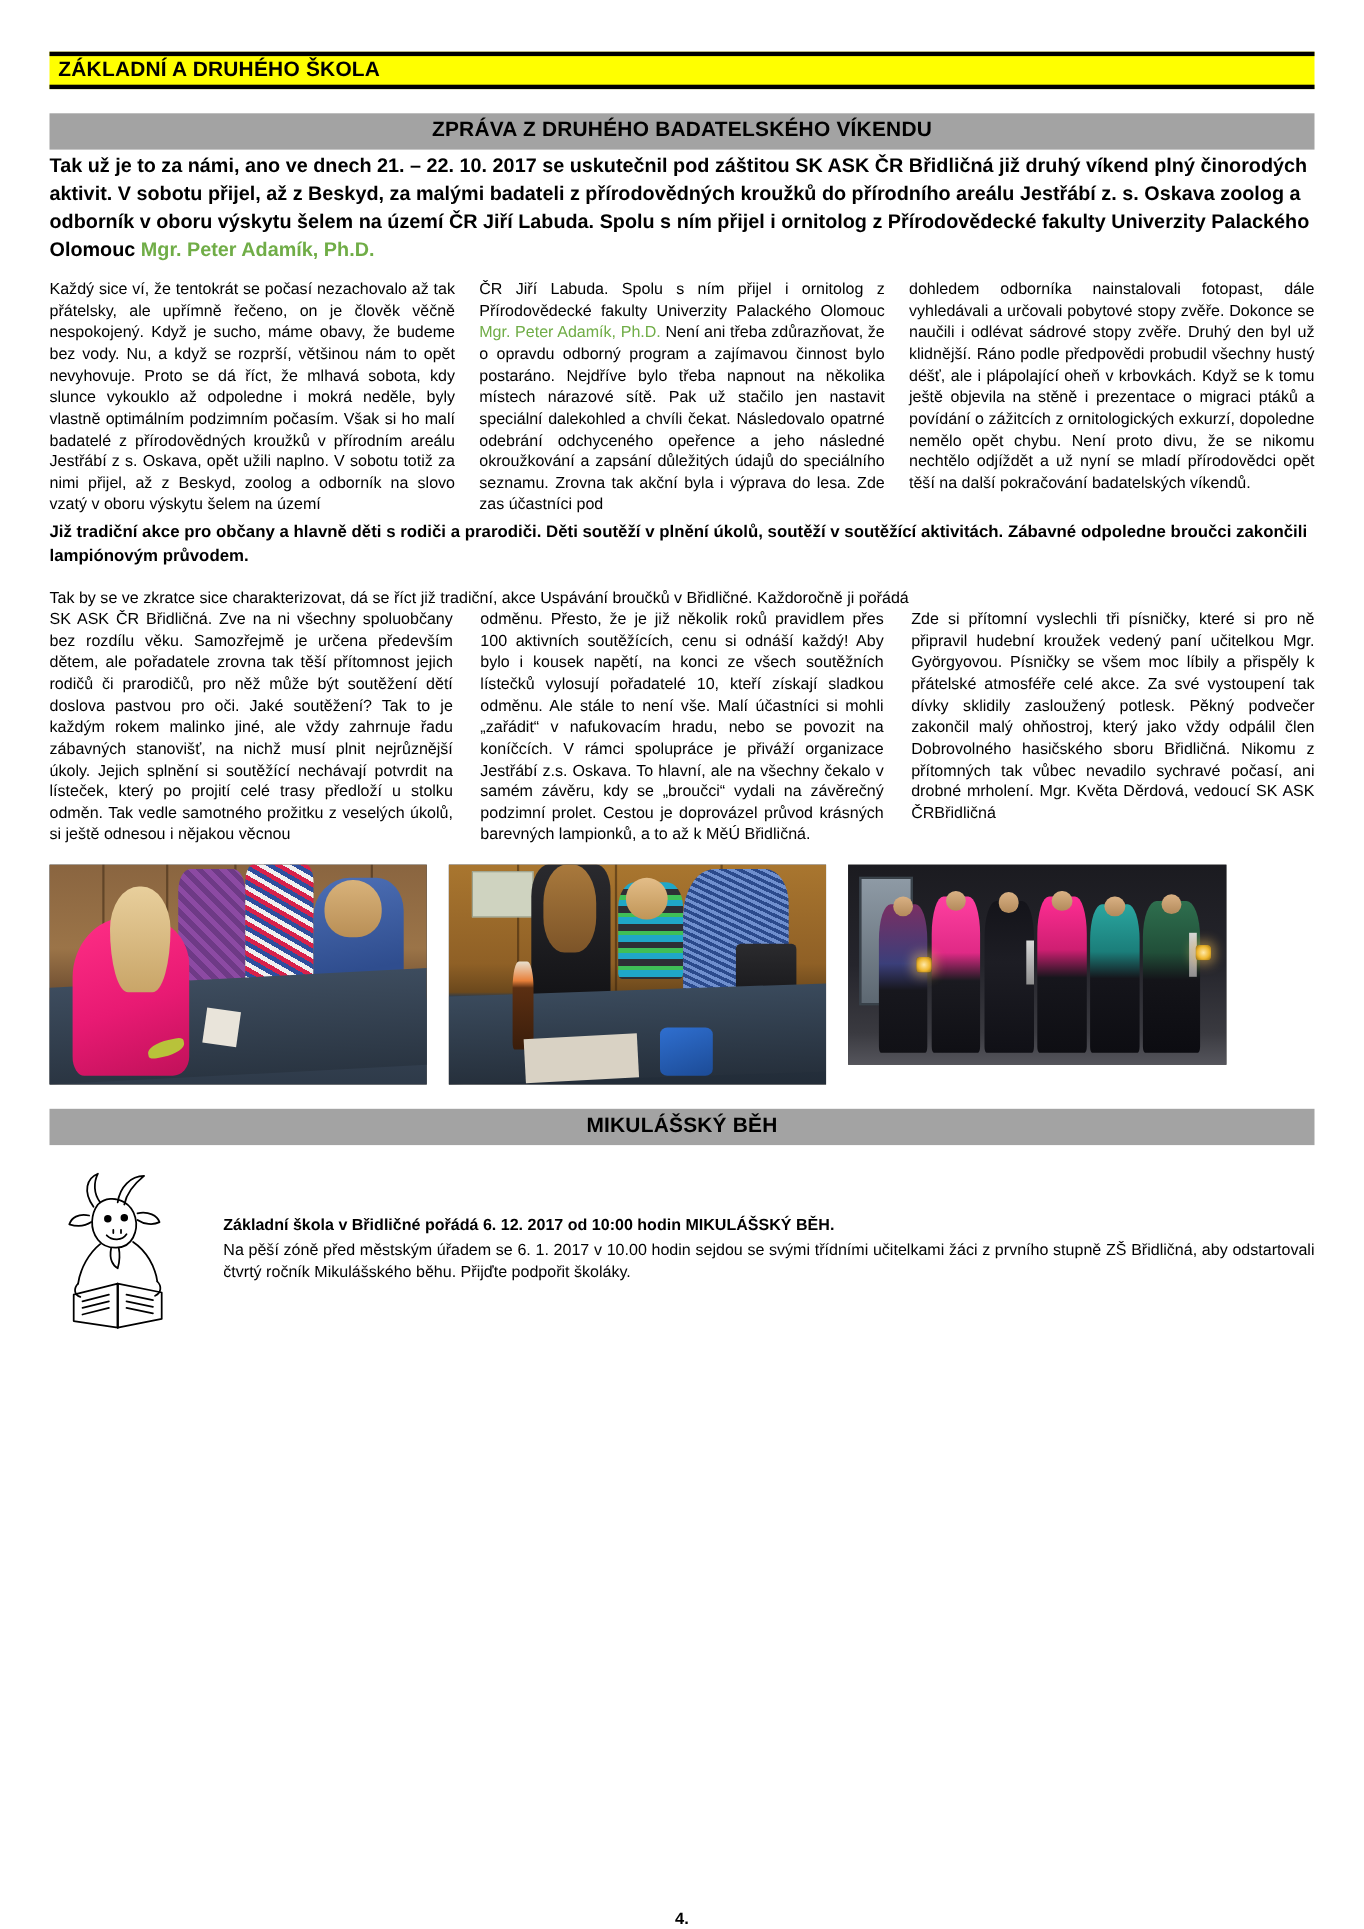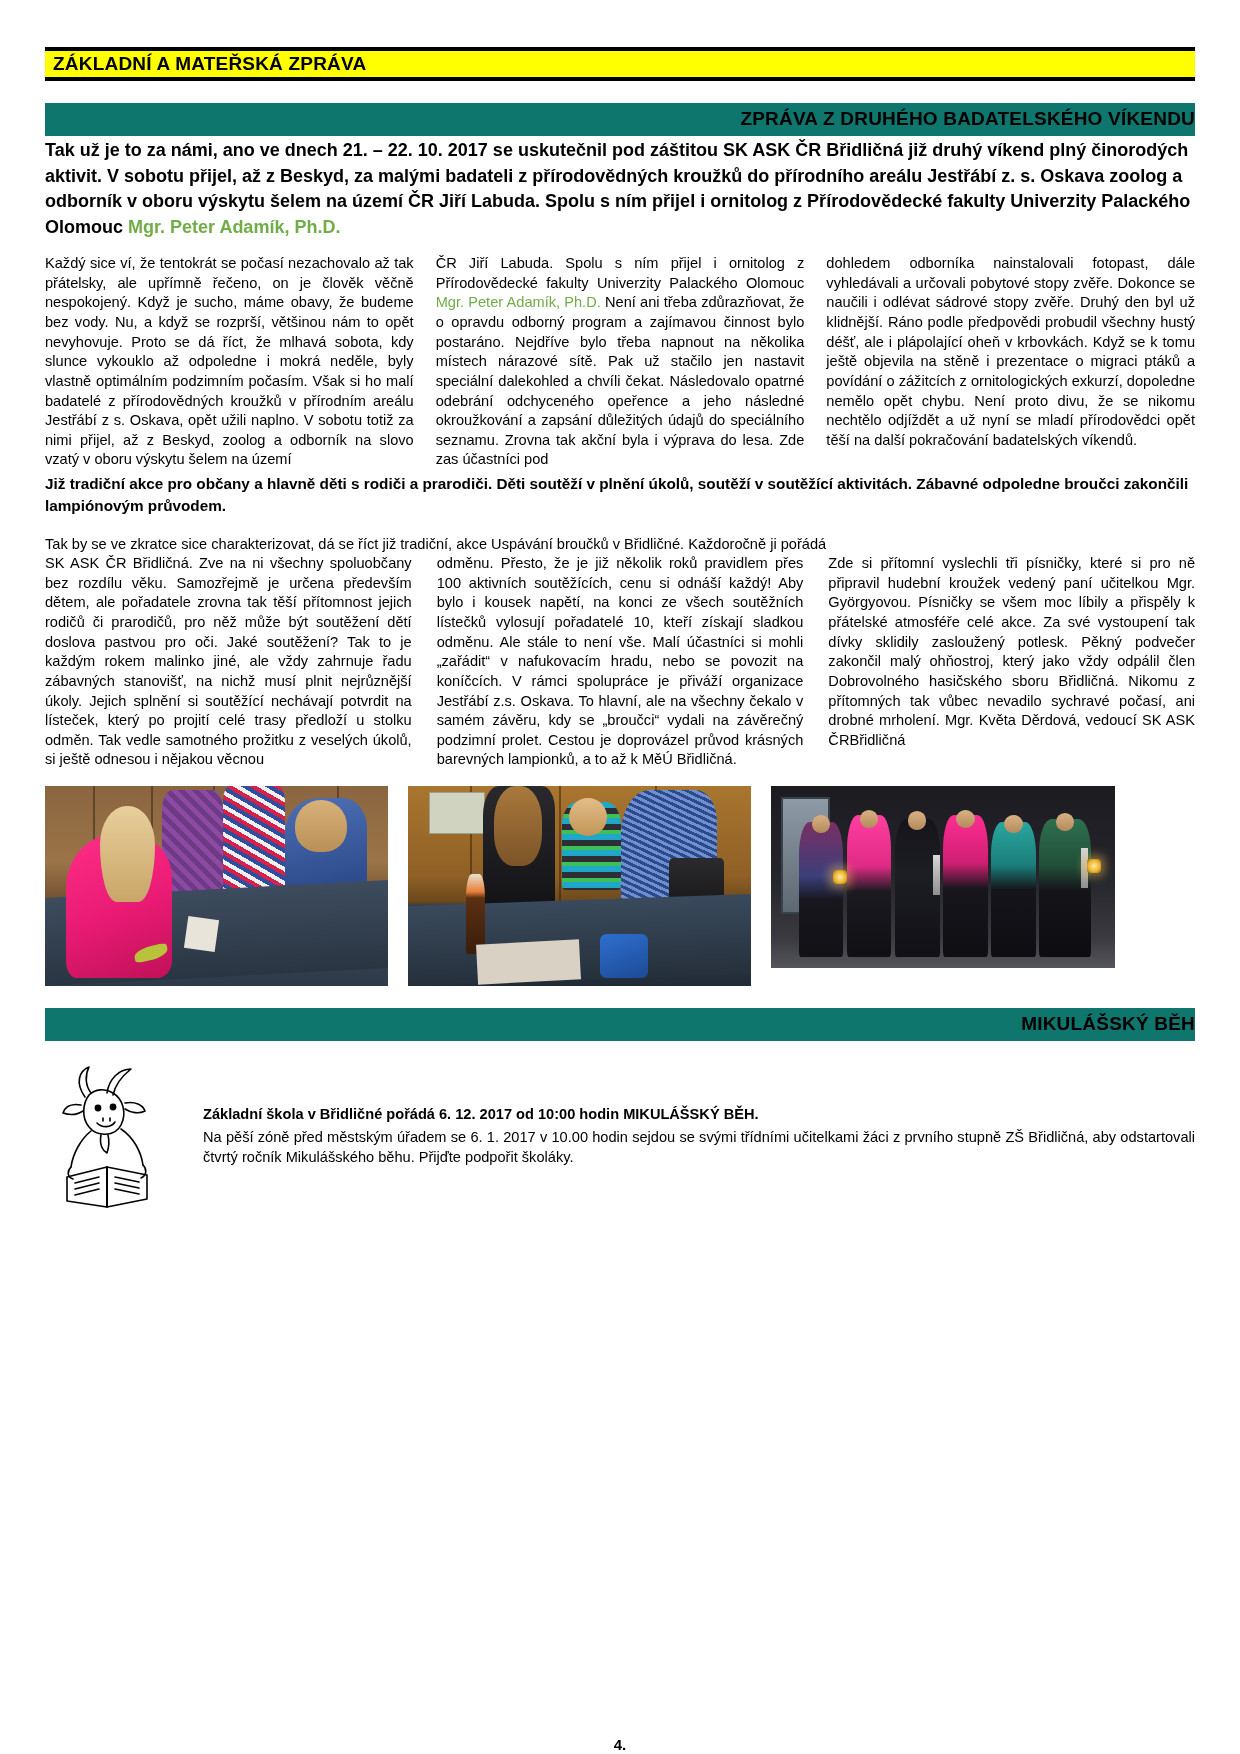--- a/index.html
+++ b/index.html
@@ -36,22 +36,22 @@
     box-sizing: border-box;
   }
   .masthead-title {
     font-size: 19px;
     font-weight: bold;
     letter-spacing: 0.2px;
   }
 
   
   .green-bar {
-    background: #0f766e;
-    text-align: right;
+    background: #a3a3a3;
+    text-align: center;
     font-size: 19px;
     font-weight: bold;
     padding: 5px 0 6px 0;
     letter-spacing: 0.2px;
   }
   .bar-spacer { height: 22px; }
 
   
   .lead {
     font-size: 18px;
@@ -60,20 +60,21 @@
     text-align: left;
     margin-top: 2px;
   }
   .accent { color: #70ad47; }
 
   
   .cols3 {
     display: flex;
     gap: 22px;
     margin-top: 14px;
+    justify-content: flex-end;
   }
   .cols3 > .col {
     flex: 1 1 0;
     font-size: 14.6px;
     line-height: 1.345;
     text-align: justify;
     hyphens: none;
   }
   .col p { margin: 0; }
 
@@ -307,21 +308,21 @@
     font-size: 15px;
     font-weight: bold;
   }
 </style>
 </head>
 <body>
 
 <div class="page">
 
   <div class="masthead">
-    <div class="masthead-title">ZÁKLADNÍ A MATEŘSKÁ ZPRÁVA</div>
+    <div class="masthead-title">ZÁKLADNÍ A DRUHÉHO ŠKOLA</div>
   </div>
 
   <div class="bar-spacer"></div>
 
   <div class="green-bar">ZPRÁVA Z DRUHÉHO BADATELSKÉHO VÍKENDU</div>
 
   <div class="lead">
     <span>Tak už je to za námi, ano ve dnech 21. – 22. 10. 2017 se uskutečnil pod záštitou SK ASK ČR Břidličná již druhý víkend plný činorodých aktivit. V sobotu přijel, až z Beskyd, za malými badateli z přírodovědných kroužků do přírodního areálu Jestřábí z. s. Oskava zoolog a odborník v oboru výskytu šelem na území ČR Jiří Labuda. Spolu s ním přijel i ornitolog z Přírodovědecké fakulty Univerzity Palackého Olomouc </span><span class="accent">Mgr. Peter Adamík, Ph.D.</span>
   </div>
 

